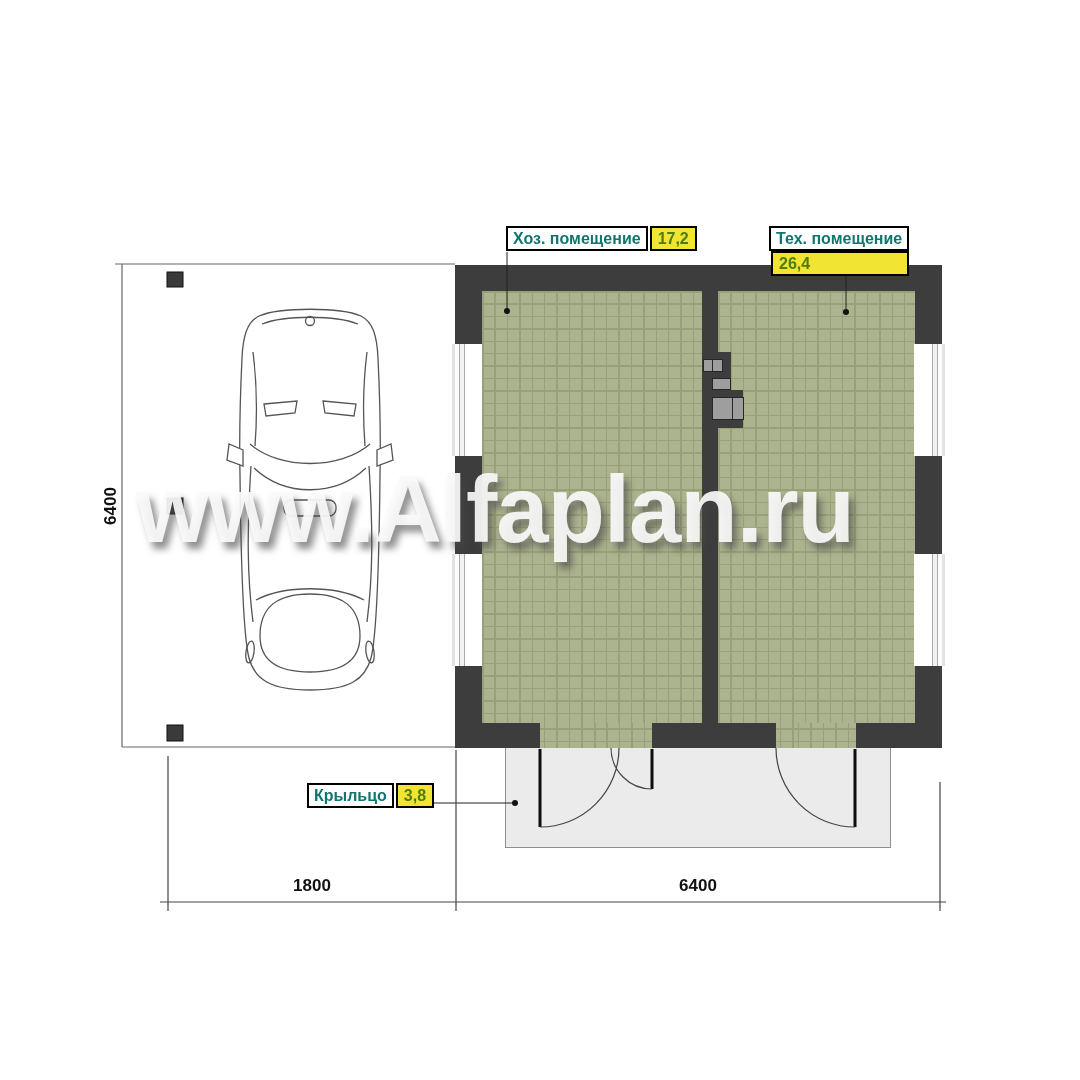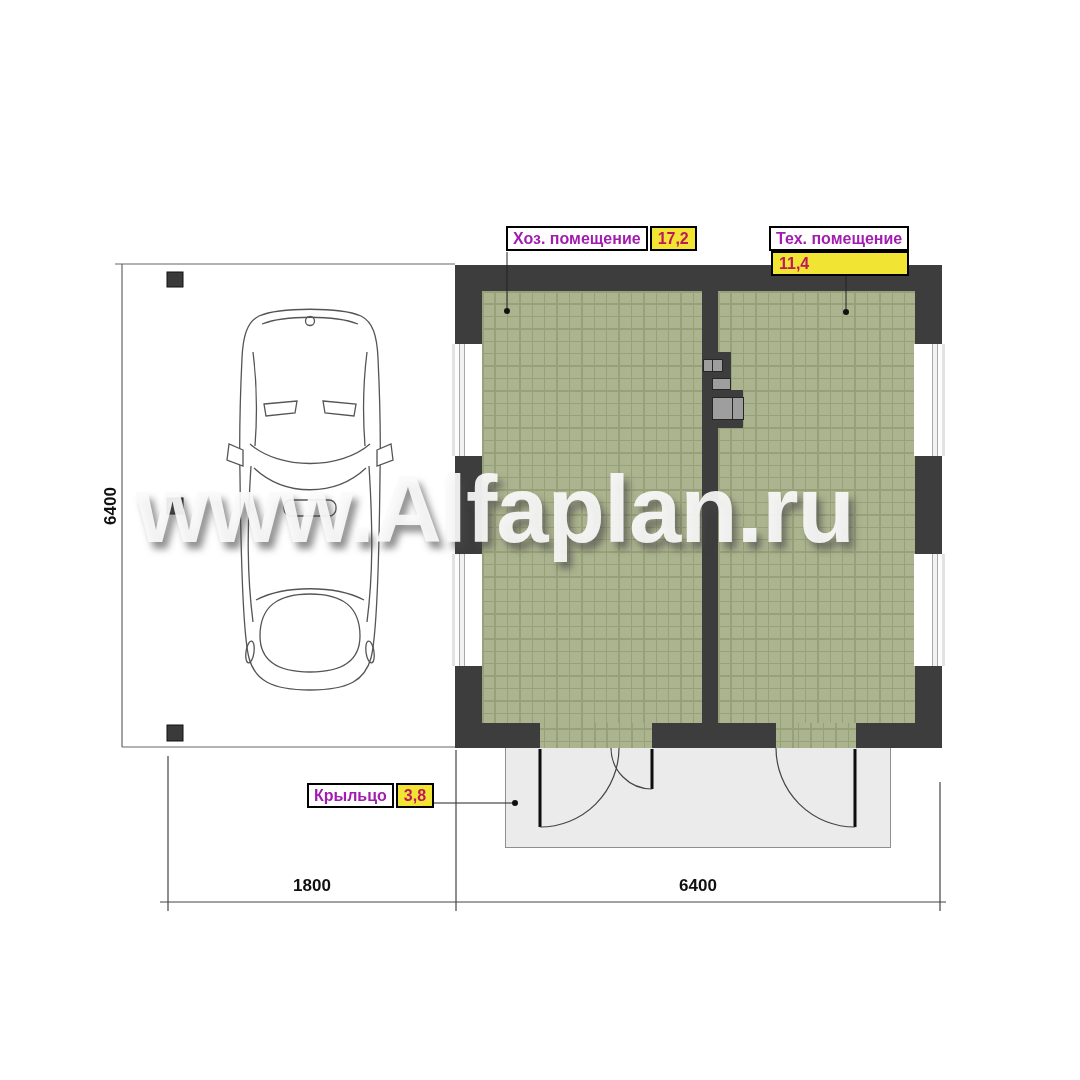--- a/index.html
+++ b/index.html
@@ -42,23 +42,23 @@
   #flue2::after{display:none;}
   #flue3{left:712px;top:397px;width:32px;height:23px;}
   #flue3::after{left:19px;}
 
   
   #lines{position:absolute;left:0;top:0;width:1080px;height:1080px;z-index:10;pointer-events:none;}
 
   
   .lbl{position:absolute;display:flex;align-items:stretch;z-index:40;}
   .lbl .name{background:#ffffff;border:2px solid #000;padding:1px 5px;font-weight:bold;
-             font-size:16px;line-height:19px;white-space:nowrap;color:#a21caf;}
+             font-size:16px;line-height:19px;white-space:nowrap;color:#0f766e;}
   .lbl .area{background:#f2e433;border:2px solid #000;margin-left:2px;padding:1px 6px;
-             font-weight:bold;font-size:16px;line-height:19px;white-space:nowrap;color:#be185d;}
+             font-weight:bold;font-size:16px;line-height:19px;white-space:nowrap;color:#4d7c0f;}
   #lbl1{left:506px;top:226px;}
   #lbl2{left:769px;top:226px;flex-direction:column;}
   #lbl3{left:282px;top:783px;padding-left:25px;}
 
   
   .dim{position:absolute;font-weight:bold;font-size:17px;color:#111;text-align:center;z-index:40;}
   #dim3800{left:262px;top:876px;width:100px;}
   #dim6400b{left:648px;top:876px;width:100px;}
   #dim6400l{left:61px;top:496px;width:100px;transform:rotate(-90deg);}
 
@@ -144,21 +144,21 @@
       <path d="M168,756 V911 M456,750 V911 M940,782 V911"></path>
     </g>
   </svg>
 
   <div id="lbl1" class="lbl">
     <span class="name">Хоз. помещение</span>
     <span class="area">17,2</span>
   </div>
   <div id="lbl2" class="lbl">
     <span class="name">Тех. помещение</span>
-    <span class="area">11,4</span>
+    <span class="area">26,4</span>
   </div>
   <div id="lbl3" class="lbl">
     <span class="name">Крыльцо</span>
     <span class="area">3,8</span>
   </div>
 
   <div id="dim3800" class="dim">1800</div>
   <div id="dim6400b" class="dim">6400</div>
   <div id="dim6400l" class="dim">6400</div>
 

